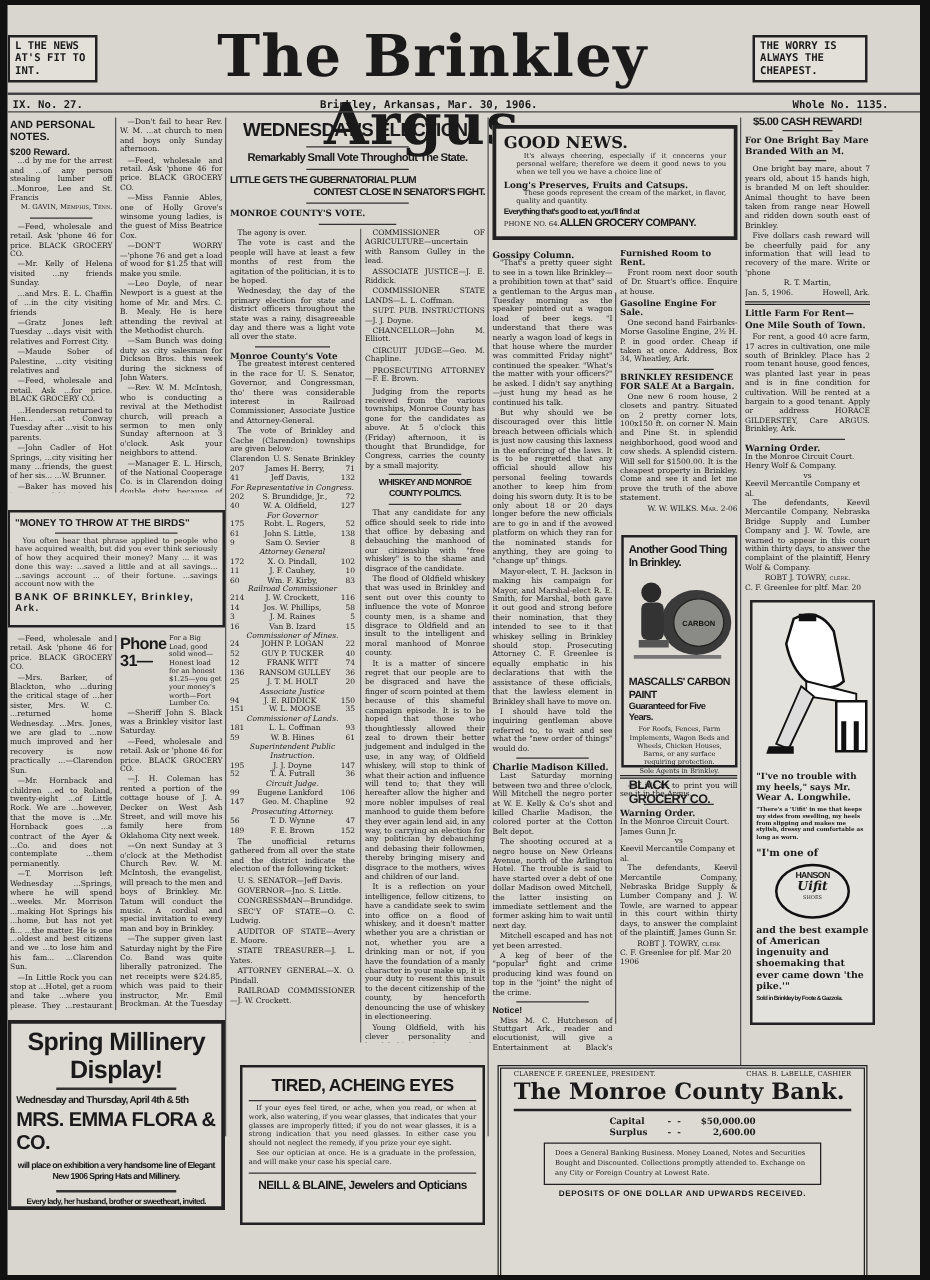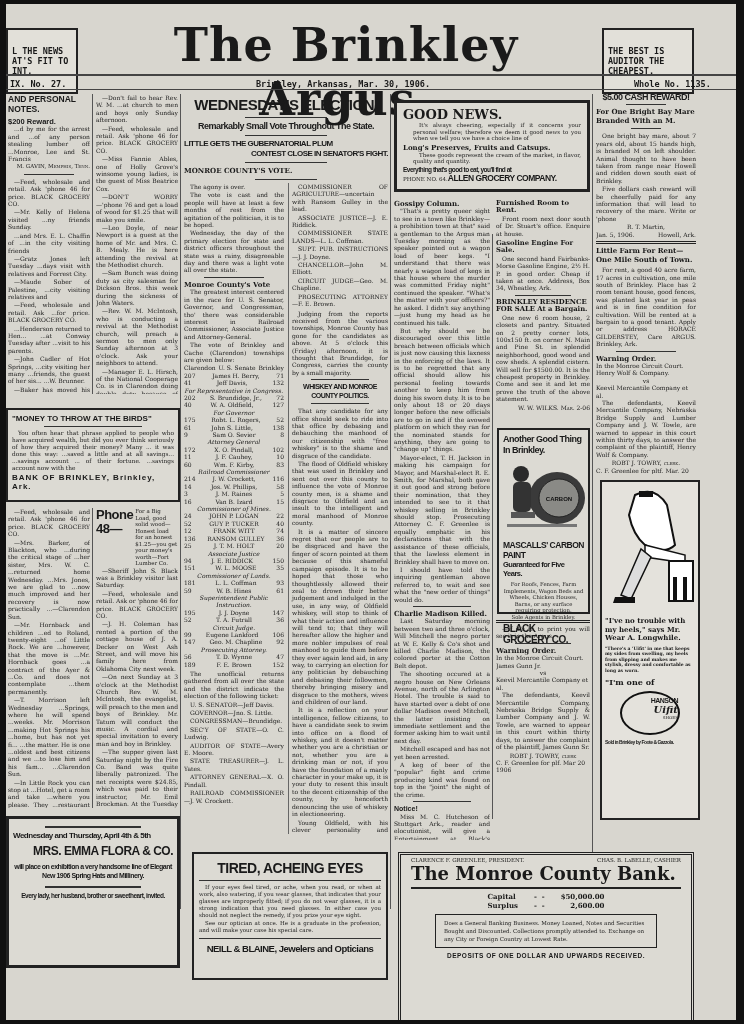--- a/index.html
+++ b/index.html
@@ -1,19 +1,19 @@
 <!DOCTYPE html>
 <html><head>
 <meta charset="utf-8">
 <style>
   * { box-sizing: border-box; margin: 0; padding: 0; }
   body { width: 744px; height: 1024px; background: #111; overflow: hidden; font-family: "DejaVu Serif", serif; color: #1a1a1a; }
   .page { position: absolute; left: 6px; top: 4px; width: 730px; height: 1016px; background: #d8d6cf; overflow: hidden; }
   .mast { position: absolute; left: 0; top: 0; width: 730px; height: 82px; }
-  .ear { position: absolute; top: 24px; border: 2px solid #222; font-family: "DejaVu Sans Mono", monospace; font-weight: bold; font-size: 8.5px; line-height: 10px; padding: 16px 4px; background: #e2e0d9; }
+  .ear { position: absolute; top: 24px; border: 2px solid #222; font-family: "DejaVu Sans Mono", monospace; font-weight: bold; font-size: 8.5px; line-height: 10px; padding: 2px 4px; background: #e2e0d9; }
   .ear.left { left: 0; width: 72px; }
   .ear.right { left: 596px; width: 92px; }
   .title { position: absolute; left: 90px; top: 14px; width: 500px; text-align: center; font-family: "DejaVu Serif", serif; font-weight: bold; font-size: 46px; letter-spacing: 1px; }
   .dateline { position: absolute; left: 0; top: 70px; width: 730px; height: 16px; border-top: 2px solid #444; border-bottom: 1px solid #444; font-family: "DejaVu Sans Mono", monospace; font-weight: bold; font-size: 8.5px; }
   .dateline span { position: absolute; top: 3px; }
   .col { position: absolute; top: 90px; font-size: 6px; line-height: 7.4px; overflow: hidden; }
   .rule { border-left: 1px solid #555; position: absolute; top: 90px; height: 820px; }
   .hd { font-family: "Liberation Sans", sans-serif; font-weight: bold; text-align: left; }
   .p { text-indent: 6px; text-align: justify; margin-bottom: 1px; }
   .box { border: 2px solid #222; background: #dcdad3; position: absolute; }
@@ -26,21 +26,21 @@
   .cond { font-family: "Liberation Sans", sans-serif; font-weight: bold; letter-spacing: -0.5px; }
 </style>
 </head>
 <body>
 
 <div class="page">
 
   <div class="mast">
     <div class="ear left">L THE NEWS AT'S FIT TO INT.</div>
     <div class="title">The Brinkley Argus.</div>
-    <div class="ear right">THE BEST IS AUDITOR THE CHEAPEST.</div>
+    <div class="ear right">THE WORRY IS ALWAYS THE CHEAPEST.</div>
   </div>
   <div class="dateline">
     <span style="left:4px">IX. No. 27.</span>
     <span style="left:250px">Brinkley, Arkansas, Mar. 30, 1906.</span>
     <span style="left:628px">Whole No. 1135.</span>
   </div>
 
   <div class="rule" style="left:86px;height:300px"></div>
   <div class="rule" style="left:174px;height:815px"></div>
   <div class="rule" style="left:384px;height:815px"></div>
@@ -87,34 +87,35 @@
     <div class="p">—Feed, wholesale and retail. Ask 'phone 46 for price. BLACK GROCERY CO.</div>
     <div class="p">—Mrs. Barker, of Blackton, who ...during the critical stage of ...her sister, Mrs. W. C. ...returned home Wednesday. ...Mrs. Jones, we are glad to ...now much improved and her recovery is now practically ...—Clarendon Sun.</div>
     <div class="p">—Mr. Hornback and children ...ed to Roland, twenty-eight ...of Little Rock. We are ...however, that the move is ...Mr. Hornback goes ...a contract of the Ayer &amp; ...Co. and does not contemplate ...them permanently.</div>
     <div class="p">—T. Morrison left Wednesday ...Springs, where he will spend ...weeks. Mr. Morrison ...making Hot Springs his ...home, but has not yet fi... ...the matter. He is one ...oldest and best citizens and we ...to lose him and his fam... ...Clarendon Sun.</div>
     <div class="p">—In Little Rock you can stop at ...Hotel, get a room and take ...where you please. They ...restaurant in connect... ...bill of fare so arranged ...can get anything you want ...sandwich to a $1.00 meal. ...Gleasons.</div>
   </div>
   <div class="rule" style="left:86px;top:504px;height:300px"></div>
 
   <div class="col" style="left:90px;top:504px;width:82px;height:300px">
     <div style="display:flex;gap:2px">
-      <span class="cond" style="font-size:13px;line-height:14px">Phone 48—</span>
+      <span class="cond" style="font-size:13px;line-height:14px">Phone 31—</span>
       <span style="font-size:5.5px;line-height:6.5px">For a Big Load, good solid wood—Honest load for an honest $1.25—you get your money's worth—Fort Lumber Co.</span>
     </div>
     <div class="p">—Sheriff John S. Black was a Brinkley visitor last Saturday.</div>
     <div class="p">—Feed, wholesale and retail. Ask or 'phone 46 for price. BLACK GROCERY CO.</div>
     <div class="p">—J. H. Coleman has rented a portion of the cottage house of J. A. Decker on West Ash Street, and will move his family here from Oklahoma City next week.</div>
     <div class="p">—On next Sunday at 3 o'clock at the Methodist Church Rev. W. M. McIntosh, the evangelist, will preach to the men and boys of Brinkley. Mr. Tatum will conduct the music. A cordial and special invitation to every man and boy in Brinkley.</div>
     <div class="p">—The supper given last Saturday night by the Fire Co. Band was quite liberally patronized. The net receipts were $24.85, which was paid to their instructor, Mr. Emil Brockman. At the Tuesday night meeting of the Band a permanent organization was perfected, with the following officers: William Beiser, president; J. H. Coleman, Secretary and Treasurer; Emil Brockman, Instructor and librarian. A committee was appointed to draft a constitution and by-laws.</div>
   </div>
 
   <div class="box" style="left:0;top:812px;width:174px;height:152px;padding:4px;border-width:3px">
+    <div class="cond" style="font-size:20px;text-align:center;line-height:22px">Spring Millinery Display!</div>
     <div class="sep" style="border-top-width:2px"></div>
     <div class="cond" style="font-size:8px;text-align:left;margin-top:0">Wednesday and Thursday, April 4th &amp; 5th</div>
-    <div class="cond" style="font-size:12px;text-align:right;margin-top:4px">MRS. EMMA FLORA &amp; CO.</div>
+    <div class="cond" style="font-size:16px;text-align:left;margin-top:4px">MRS. EMMA FLORA &amp; CO.</div>
     <div class="cond" style="font-size:7px;text-align:center;margin-top:4px;line-height:9px">will place on exhibition a very handsome line of Elegant New 1906 Spring Hats and Millinery.</div>
     <div class="sep" style="border-top-width:2px;margin-top:6px"></div>
     <div class="cond" style="font-size:6.5px;text-align:center;margin-top:4px">Every lady, her husband, brother or sweetheart, invited.</div>
   </div>
 
   <div class="col" style="left:178px;width:204px;height:740px">
     <div class="cond" style="font-size:15px;text-align:center;line-height:18px;margin-top:2px">WEDNESDAY'S ELECTION.</div>
     <div class="sep" style="width:40%"></div>
     <div class="cond" style="font-size:9px;text-align:center;line-height:11px">Remarkably Small Vote Throughout The State.</div>
     <div class="sep" style="width:40%"></div>
@@ -448,25 +449,26 @@
       <path d="M40 60 L80 70 L80 78 L40 72 Z" fill="#fff" stroke="#111" stroke-width="1.5"></path>
       <path d="M36 64 L16 110 L26 114 L46 72 Z" fill="#ddd" stroke="#111" stroke-width="1.5"></path>
       <path d="M10 112 L30 112 L30 118 L8 118 Z" fill="#111"></path>
       <rect x="64" y="76" width="24" height="40" fill="#fff" stroke="#111" stroke-width="2"></rect>
       <rect x="68" y="92" width="4" height="24" fill="#111"></rect>
       <rect x="78" y="92" width="4" height="24" fill="#111"></rect>
     </svg>
     <div style="font-family:'DejaVu Serif',serif;font-size:7px;line-height:8.5px;font-weight:bold">"I've no trouble with my heels," says Mr. Wear A. Longwhile.</div>
     <div style="font-size:4.5px;line-height:5.5px;margin-top:3px;font-weight:bold">"There's a 'Uifit' in me that keeps my sides from swelling, my heels from slipping and makes me stylish, dressy and comfortable as long as worn.</div>
     <div style="font-family:'DejaVu Serif',serif;font-size:8px;font-weight:bold;margin-top:4px">"I'm one of</div>
-    <div style="width:60px;height:44px;border:2px solid #111;border-radius:50%;margin:4px auto;text-align:right;padding-top:4px">
+    <div style="width:60px;height:44px;border:2px solid #111;border-radius:50%;margin:4px auto;text-align:center;padding-top:4px">
       <div class="cond" style="font-size:7px">HANSON</div>
       <div style="font-family:'DejaVu Serif',serif;font-style:italic;font-size:10px;font-weight:bold">Uifit</div>
       <div style="font-size:4px">SHOES</div>
     </div>
+    <div style="font-family:'DejaVu Serif',serif;font-size:7.5px;line-height:9px;font-weight:bold">and the best example of American ingenuity and shoemaking that ever came down 'the pike.'"</div>
     <div class="cond" style="font-size:5px;margin-top:3px">Sold in Brinkley by Foote &amp; Gazzola.</div>
   </div>
 
   <div class="box" style="left:392px;top:848px;width:296px;height:172px;padding:2px 10px;border-width:3px;border-style:double">
     <div style="display:flex;justify-content:space-between;font-size:5.5px">
       <span class="sc">CLARENCE F. GREENLEE, PRESIDENT.</span>
       <span class="sc">CHAS. B. LaBELLE, CASHIER</span>
     </div>
     <div class="hd" style="font-family:'DejaVu Serif',serif;font-size:18px;line-height:22px">The Monroe County Bank.</div>
     <div style="border-top:2px solid #222;margin:2px 0 3px"></div>

